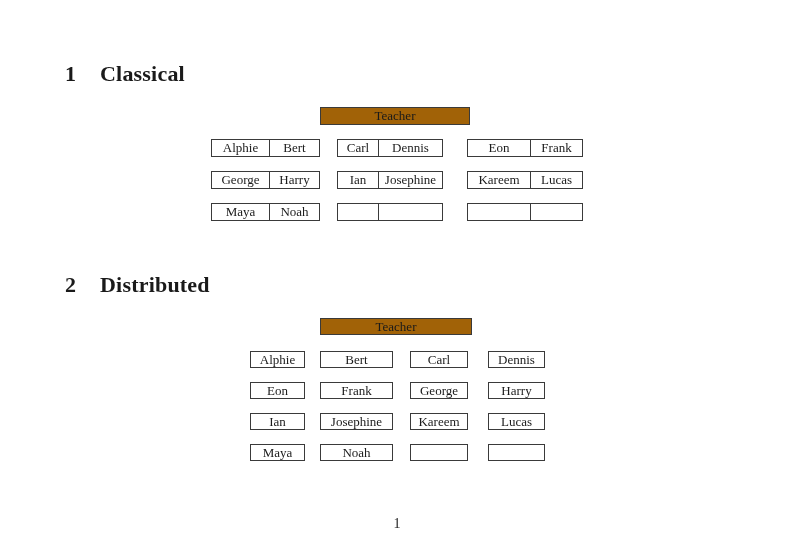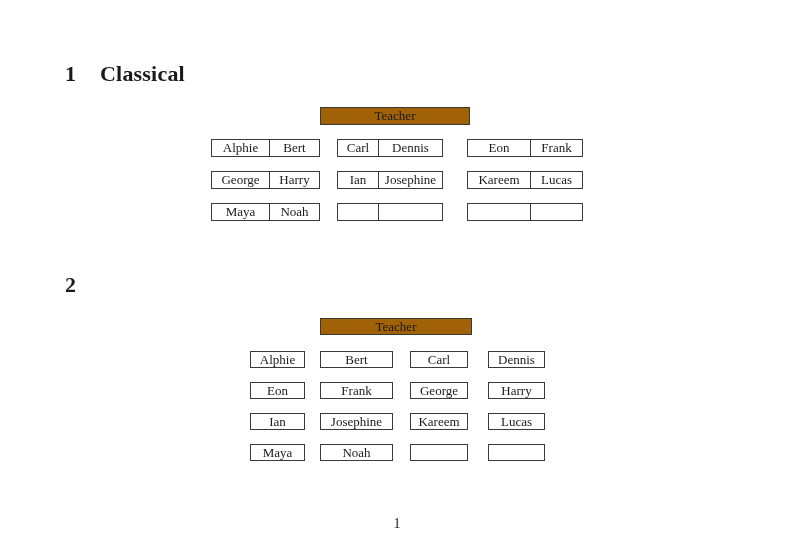--- a/index.html
+++ b/index.html
@@ -151,20 +151,21 @@
     <span class="seat seat-1"></span>
     <span class="seat seat-2"></span>
   </div>
   <div class="desk desk-col-c c-row-3">
     <span class="seat seat-1"></span>
     <span class="seat seat-2"></span>
   </div>
 
   <div class="heading" style="top: 272px;">
     <span class="num">2</span>
+    <span class="title">Distributed</span>
   </div>
 
   <div class="teacher-box" style="left:320px; top:318px; width:152px; height:17px;">Teacher</div>
 
   <div class="sbox s-col-1 d-row-1">Alphie</div>
   <div class="sbox s-col-2 d-row-1">Bert</div>
   <div class="sbox s-col-3 d-row-1">Carl</div>
   <div class="sbox s-col-4 d-row-1">Dennis</div>
 
   <div class="sbox s-col-1 d-row-2">Eon</div>

